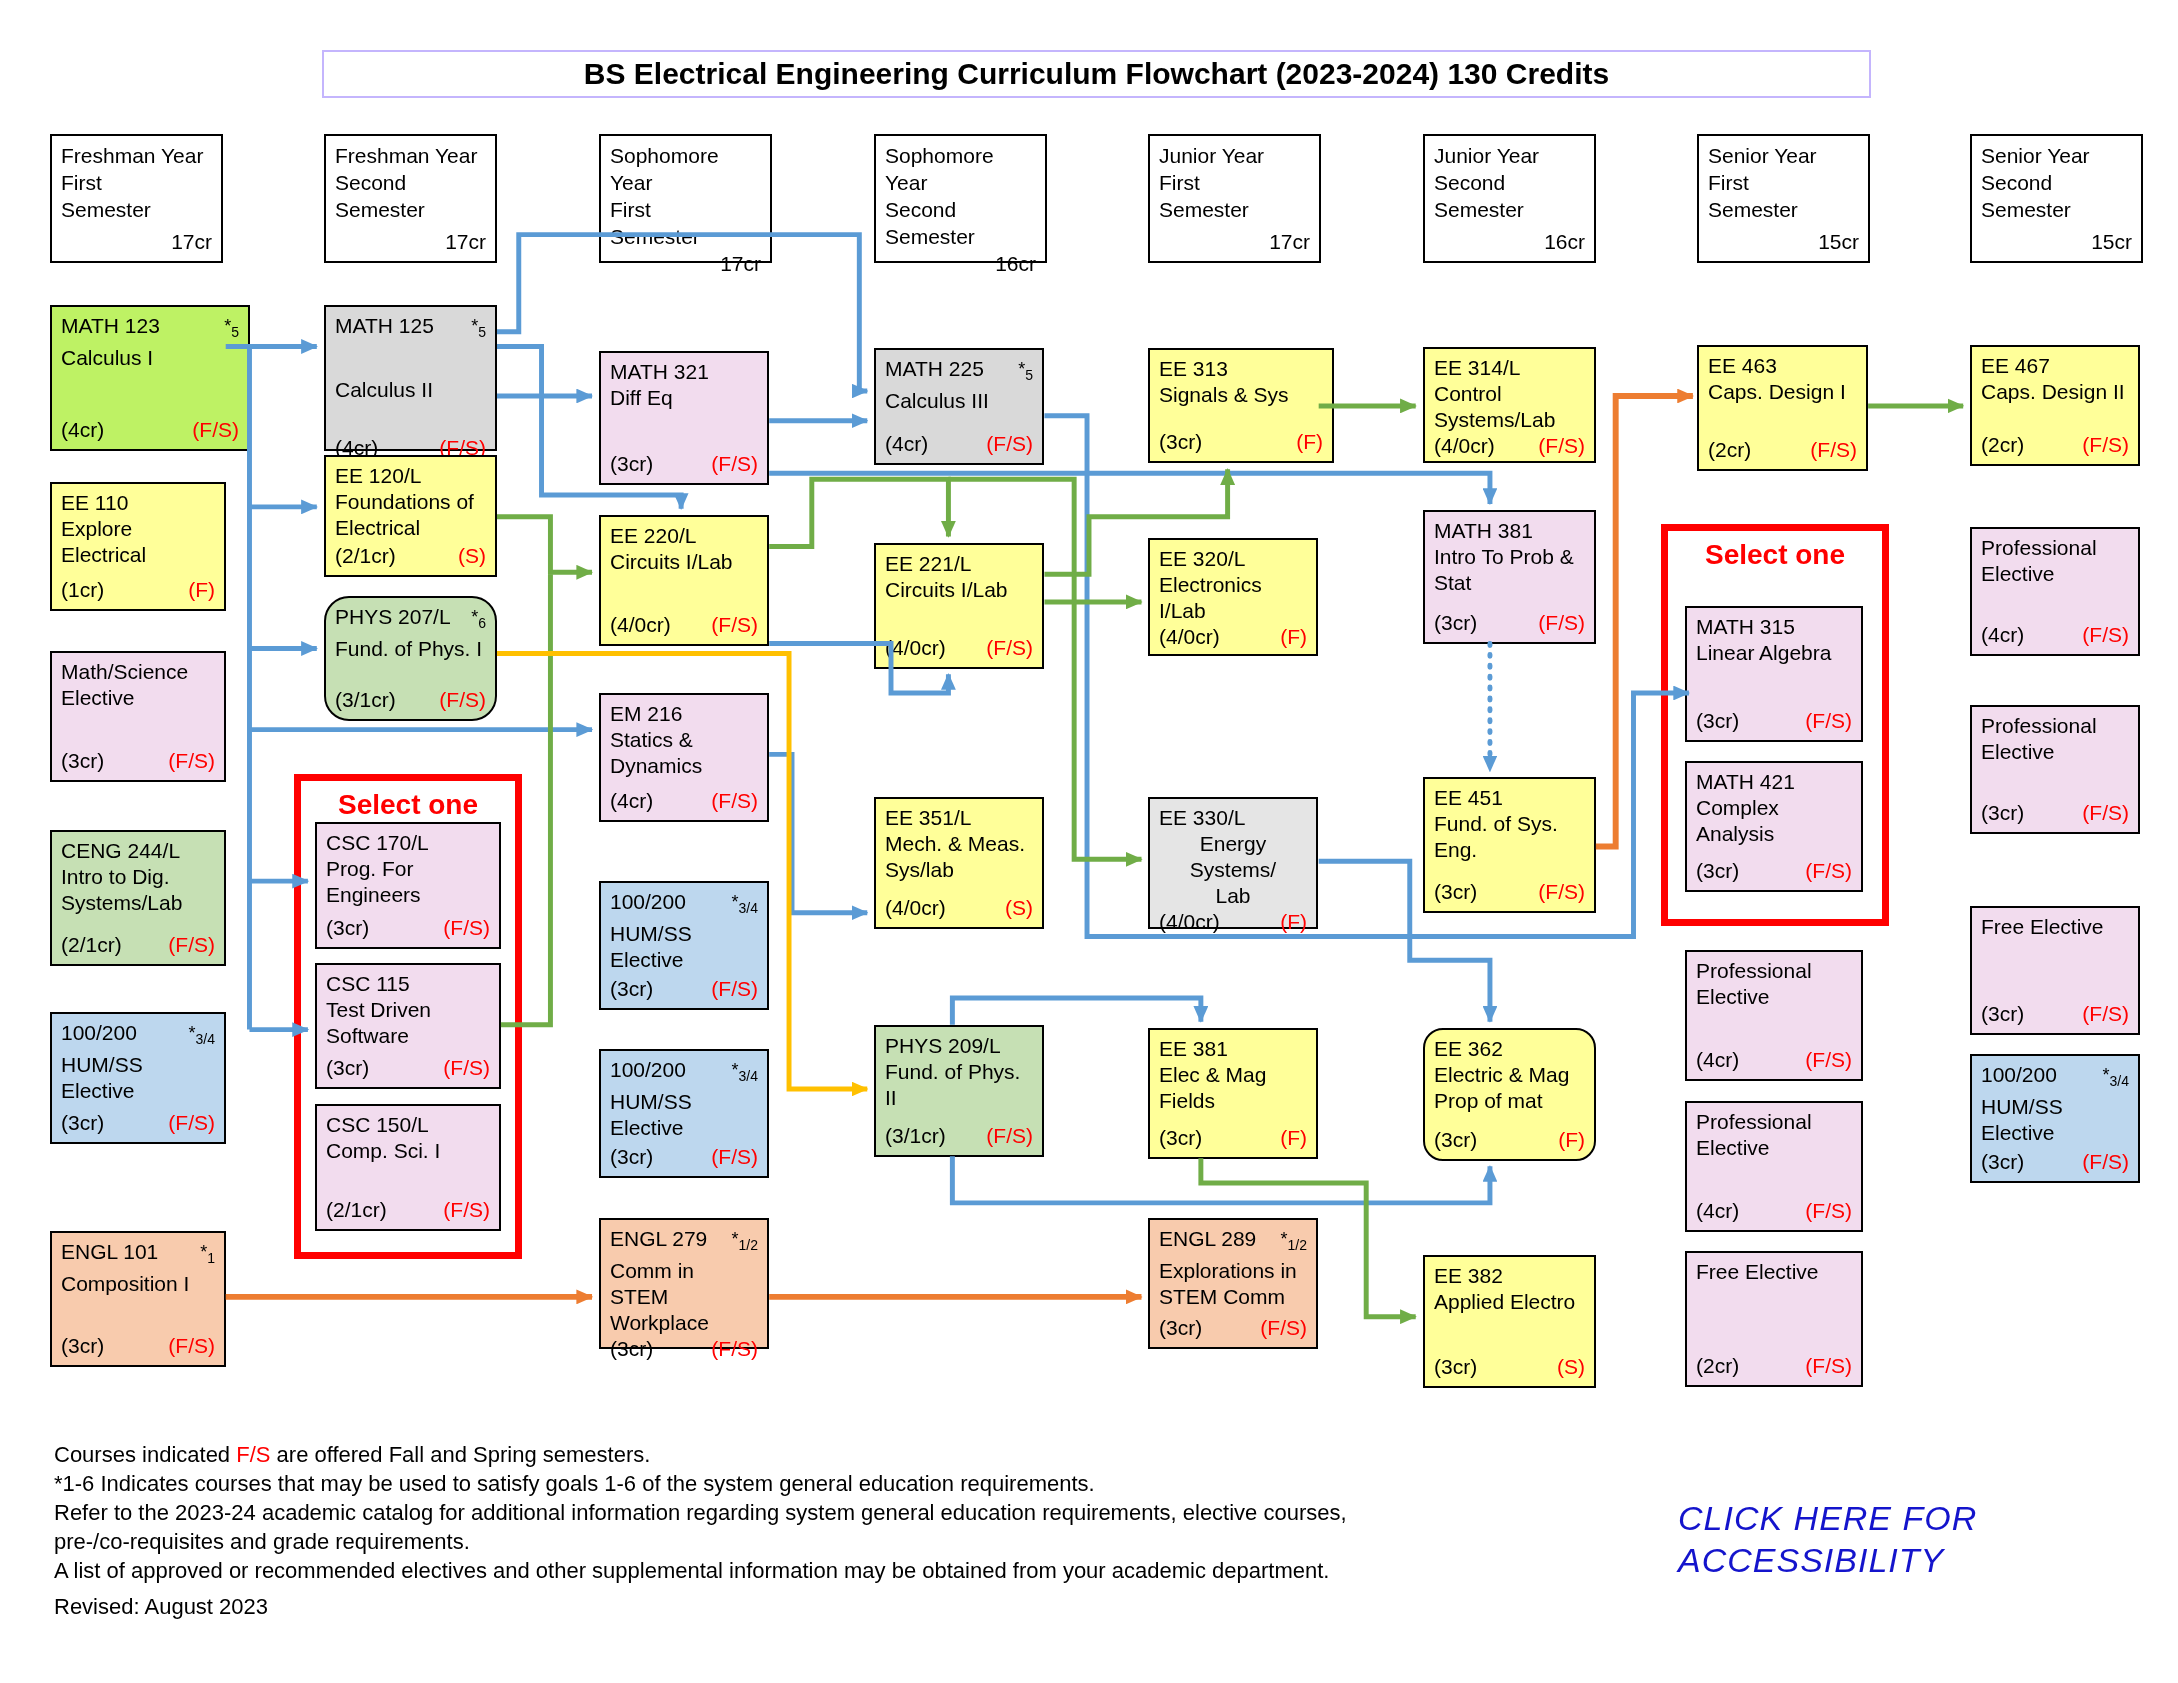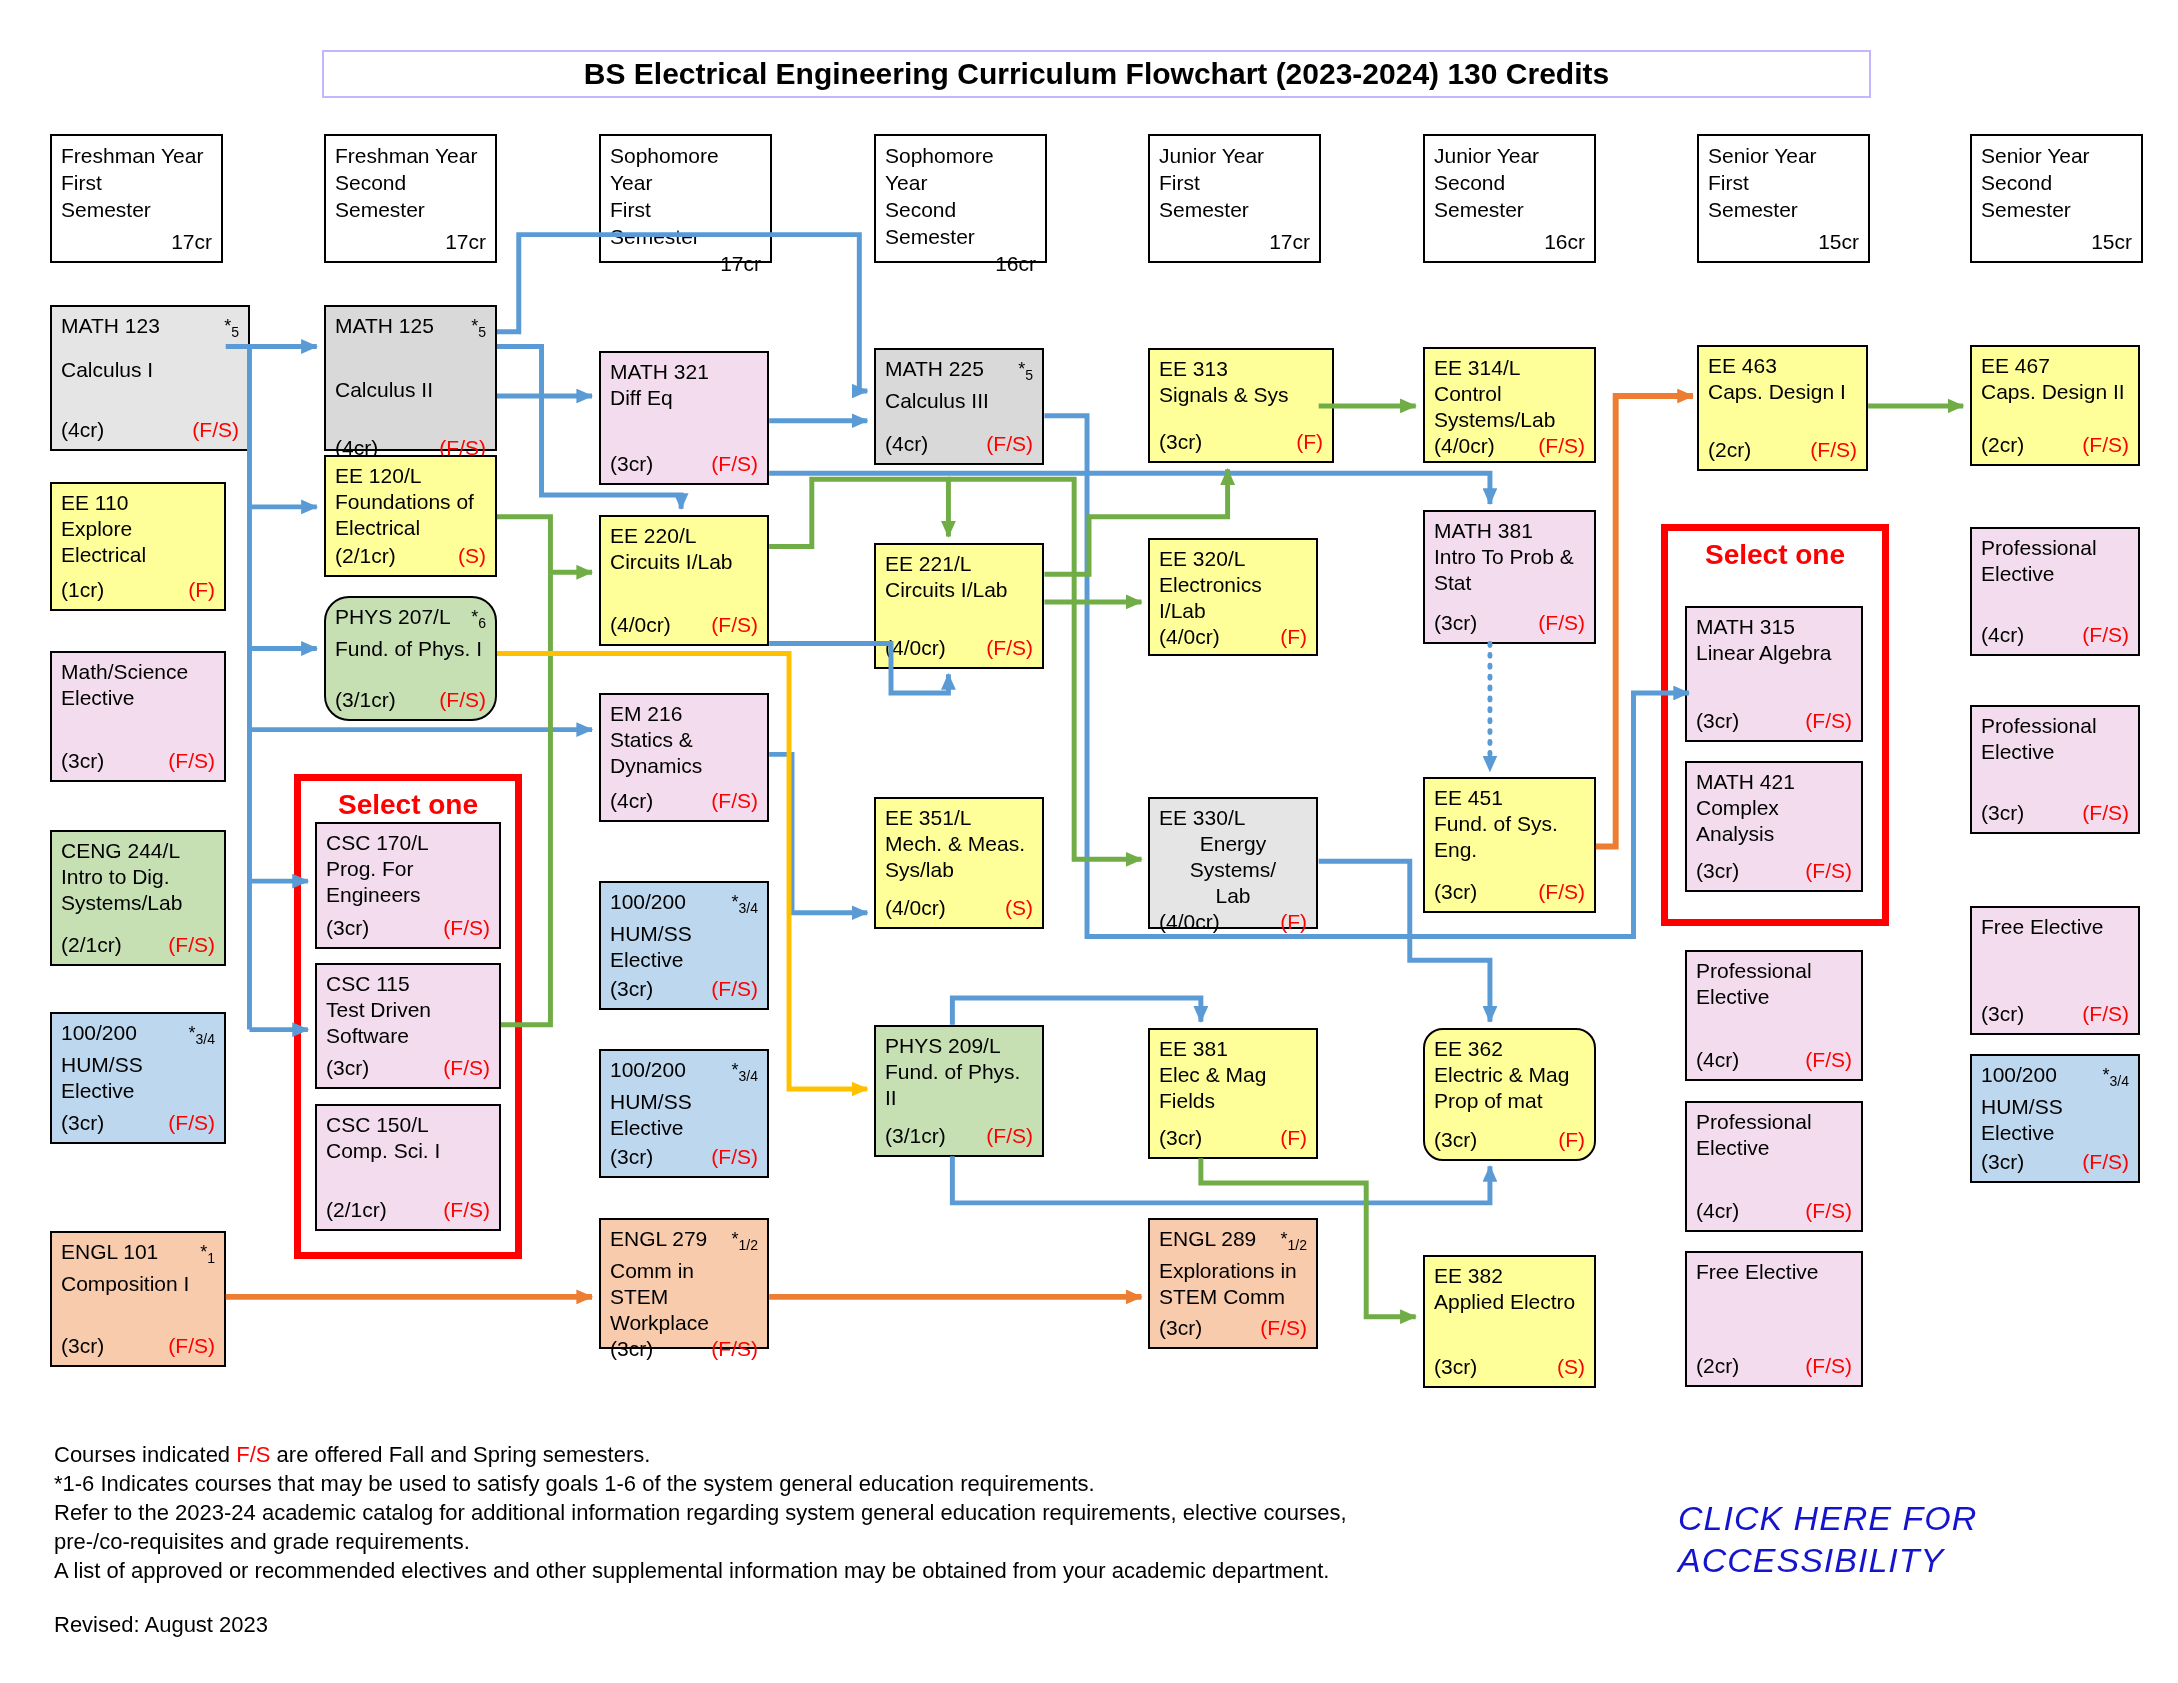--- a/index.html
+++ b/index.html
@@ -19,21 +19,21 @@
   .note{font-size:18px;}
   .nsub{font-size:14px;vertical-align:-5px;}
   .course-title{white-space:pre-line;}
   .bottom-row{margin-top:auto;display:flex;justify-content:space-between;}
   .term{color:#FF0000;}
   .select-group{position:absolute;border:7px solid #FF0000;box-sizing:border-box;z-index:2;}
   .select-label{text-align:center;color:#FF0000;font-weight:bold;font-size:28px;margin-top:8px;}
   #wires{position:absolute;left:0;top:0;z-index:4;pointer-events:none;}
   .footnotes{position:absolute;left:54px;top:1440px;font-size:22px;line-height:29px;color:#000;}
   .fn-red{color:#FF0000;}
-  .fn-gap{margin-top:25px;}
+  .fn-gap{margin-top:7px;}
   .access{position:absolute;left:1678px;top:1497px;font-size:34px;line-height:42px;
           font-style:italic;color:#1414CC;letter-spacing:1px;}
 </style>
 </head>
 <body>
 
 <div id="stage">
   <div class="titlebox">BS Electrical Engineering Curriculum Flowchart (2023-2024) 130 Credits</div>
 
   <svg id="wires" width="2178" height="1683" viewBox="0 0 2200 1700">
@@ -137,21 +137,21 @@
     </div>
   <div id="groups-layer">
       <div class="select-group" style="left: 294px; top: 774px; width: 228px; height: 485px;">
         <div class="select-label">Select one</div>
       </div>
       <div class="select-group" style="left: 1661px; top: 524px; width: 228px; height: 402px;">
         <div class="select-label">Select one</div>
       </div>
     </div>
   <div id="courses-layer">
-      <div class="box" style="left: 50px; top: 305px; width: 200px; height: 146px; background: #e5e5e5; gap: 12px;">
+      <div class="box" style="left: 50px; top: 305px; width: 200px; height: 146px; background: #bef264;">
         <div class="code-row">
           <span>MATH 123</span>
           <span class="note">*<span class="nsub">5</span></span>
         </div>
         <div class="course-title">Calculus I</div>
         <div class="bottom-row">
           <span>(4cr)</span>
           <span class="term">(F/S)</span>
         </div>
       </div>

